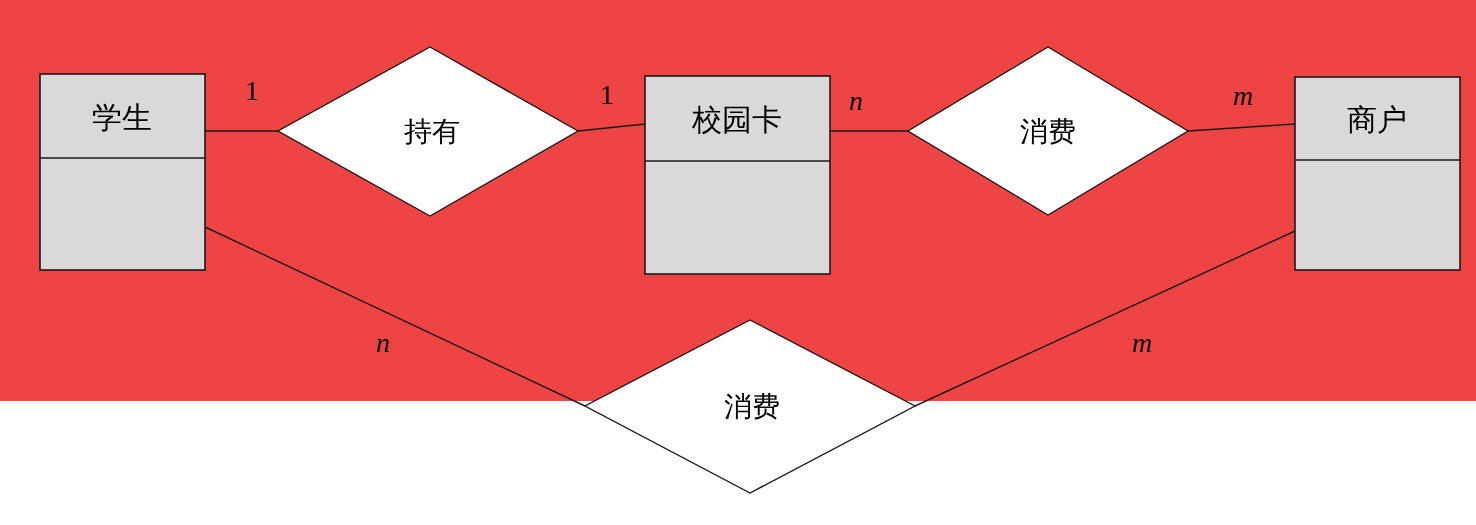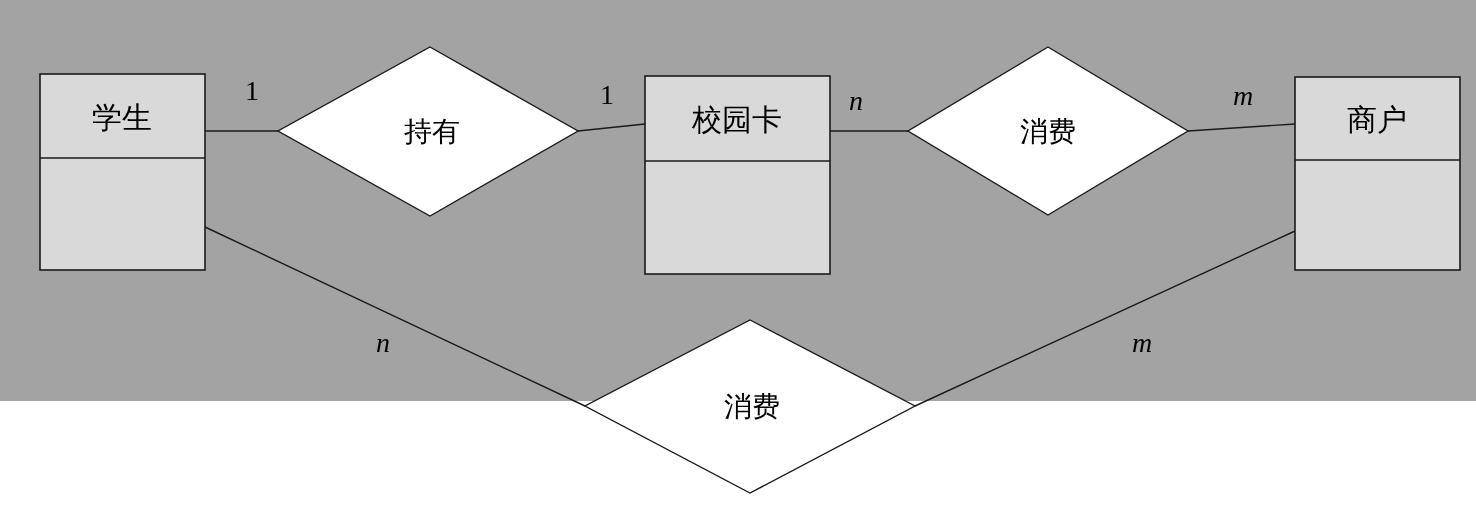--- a/index.html
+++ b/index.html
@@ -8,21 +8,21 @@
     background: #ffffff;
     width: 1476px;
     height: 525px;
     overflow: hidden;
     font-family: "Liberation Serif", "DejaVu Serif", serif;
   }
   .diagram-wrap {
     position: relative;
     width: 1476px;
     height: 401px;
-    background: #a3a3a3;
+    background: #ef4444;
   }
   svg { display: block; }
   .entity-box {
     fill: #d9d9d9;
     stroke: #1a1a1a;
     stroke-width: 1.6;
   }
   .entity-divider {
     stroke: #1a1a1a;
     stroke-width: 1.4;

